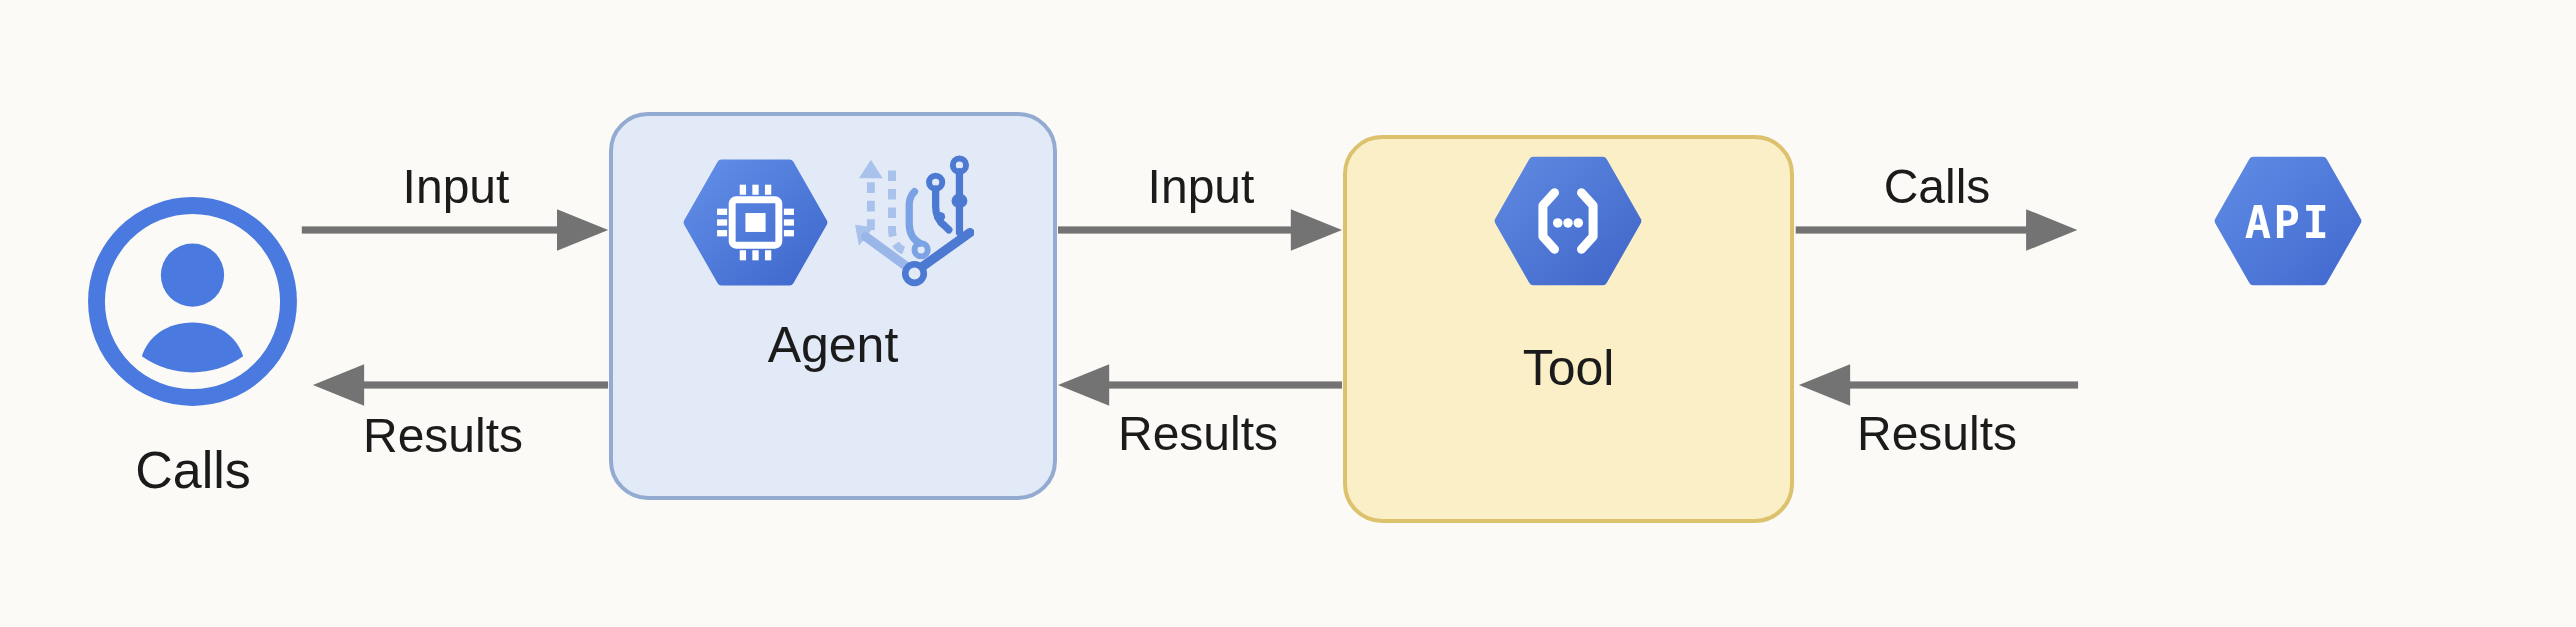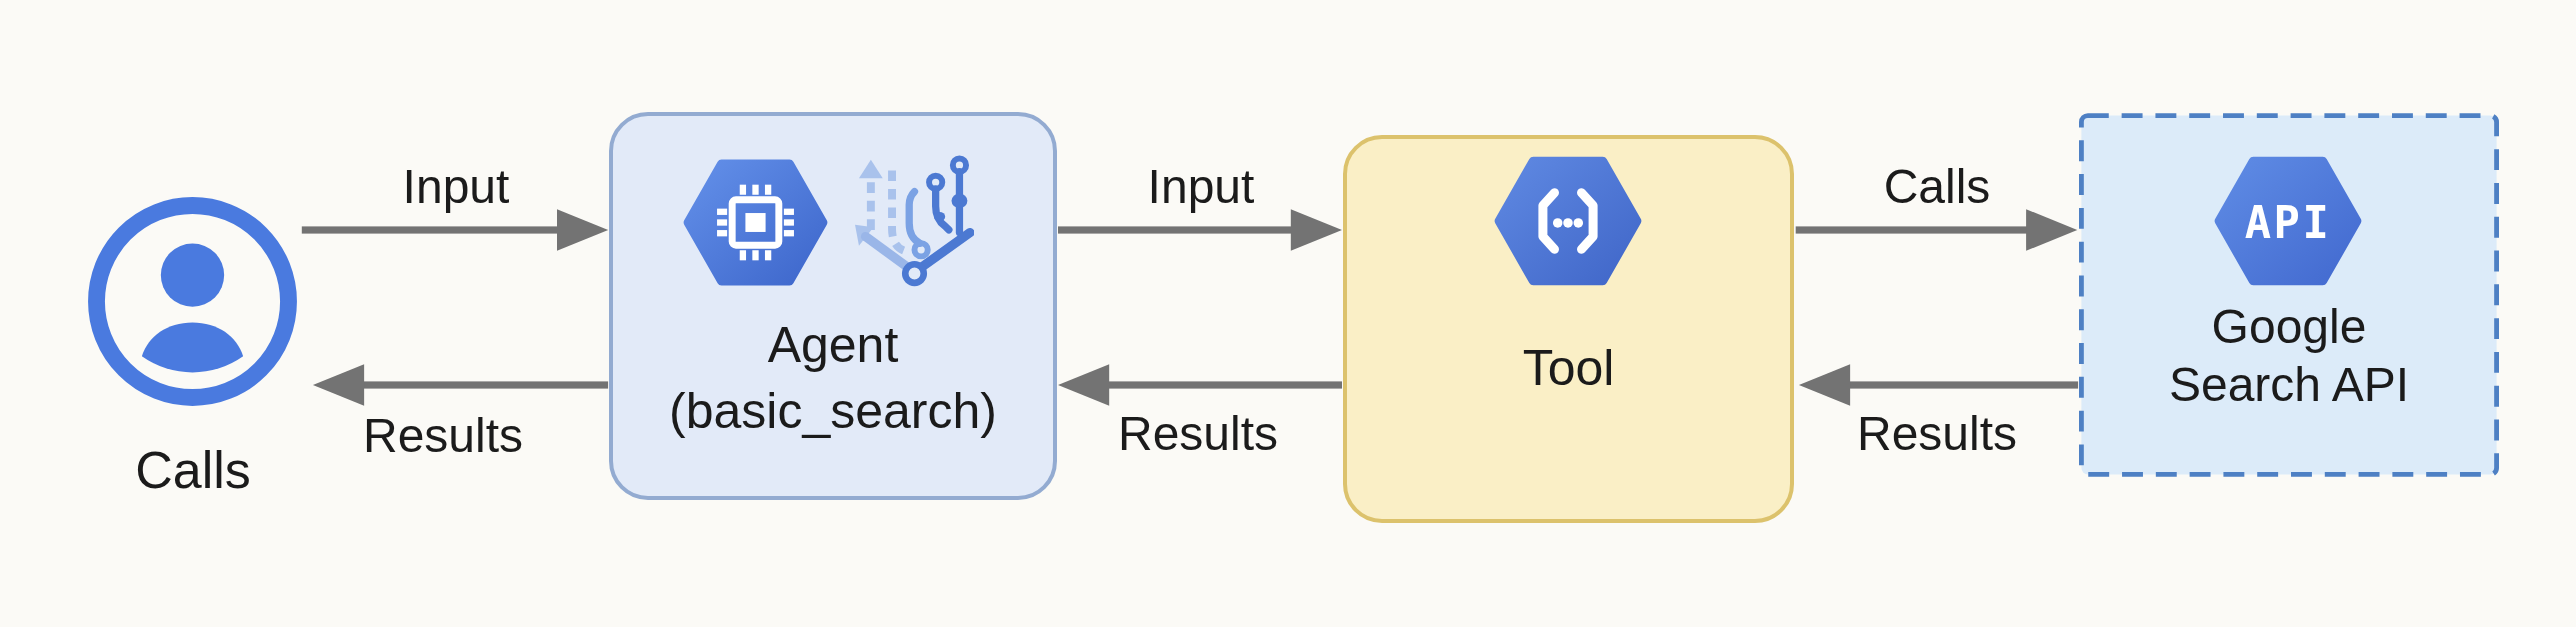--- a/index.html
+++ b/index.html
@@ -39,21 +39,20 @@
 
   <svg class="arrow" style="left:312px;top:361px;" width="297" height="48" viewBox="0 0 369 60">
     <rect x="56" y="25.5" width="313" height="9" fill="#737373"></rect>
     <polygon points="64,4 0,30 64,56" fill="#737373"></polygon>
   </svg>
   <div class="edge-label" style="left:443px;top:412px;">Results</div>
 
   <div class="node-box agent-box">
     <div class="node-text agent-text">
       <div>Agent</div>
-      <div>(basic_search)</div>
     </div>
   </div>
 
   <svg class="abs" style="left:683px;top:159px;" width="145" height="127" viewBox="0 0 115 100">
     <defs>
       <linearGradient id="hx1" x1="0" y1="0" x2="1" y2="1">
         <stop offset="0" stop-color="#6390E9"></stop>
           <stop offset="1" stop-color="#3D66CB"></stop>
       </linearGradient>
     </defs>
@@ -132,29 +131,20 @@
     <polygon points="288,4 352,30 288,56" fill="#737373"></polygon>
   </svg>
   <div class="edge-label" style="left:1937px;top:163px;">Calls</div>
 
   <svg class="arrow" style="left:1798px;top:361px;" width="281" height="48" viewBox="0 0 349 60">
     <rect x="56" y="25.5" width="293" height="9" fill="#737373"></rect>
     <polygon points="64,4 0,30 64,56" fill="#737373"></polygon>
   </svg>
   <div class="edge-label" style="left:1937px;top:410px;">Results</div>
 
-  <div class="node-box api-box">
-    <svg width="420" height="364" style="position:absolute;left:0;top:0;" viewBox="0 0 522 452">
-      <rect x="3" y="3" width="516" height="446" rx="8" fill="#DCEBF9" stroke="#4E80C4" stroke-width="6" stroke-dasharray="26 16"></rect>
-    </svg>
-    <div class="node-text api-text">
-      <div>Google</div>
-      <div>Search API</div>
-    </div>
-  </div>
 
   <svg class="abs" style="left:2214px;top:156px;" width="148" height="130" viewBox="0 0 115 100">
     <defs>
       <linearGradient id="hx3" x1="0" y1="0" x2="1" y2="1">
         <stop offset="0" stop-color="#5F8CE5"></stop>
           <stop offset="1" stop-color="#4269CF"></stop>
       </linearGradient>
     </defs>
     <polygon points="4,50 30.5,3.5 84.5,3.5 111,50 84.5,96.5 30.5,96.5" fill="url(#hx3)" stroke="url(#hx3)" stroke-width="7" stroke-linejoin="round"></polygon>
     <text x="57.5" y="51" text-anchor="middle" dominant-baseline="central" font-family="DejaVu Sans Mono, monospace" font-size="34" font-weight="bold" letter-spacing="2" fill="#ffffff">API</text>

